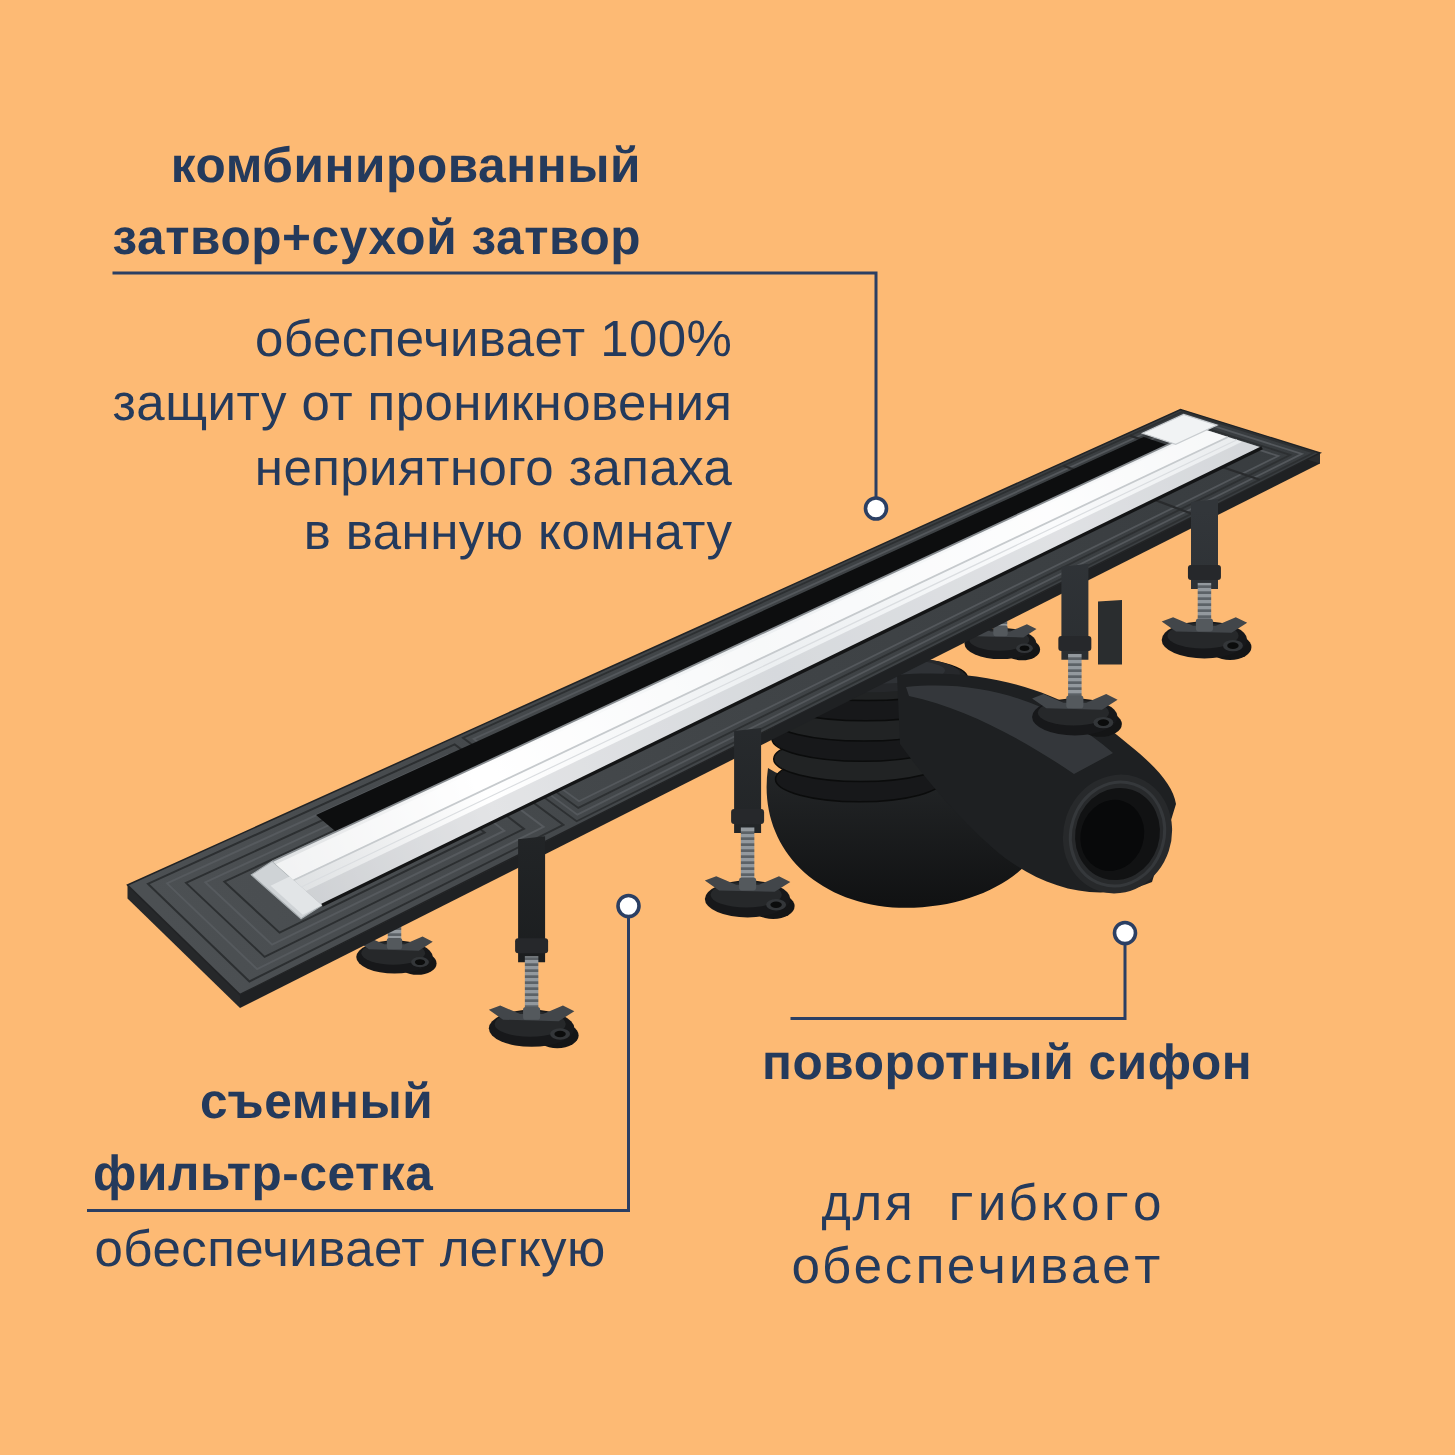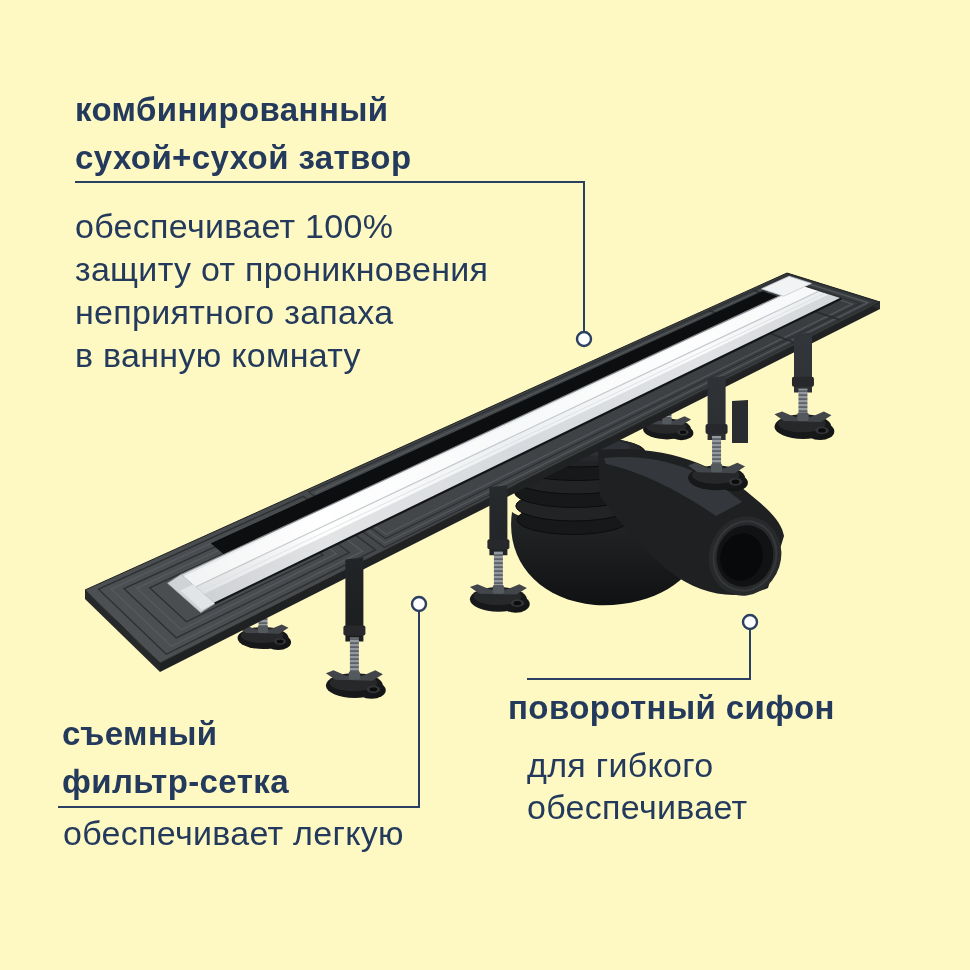--- a/index.html
+++ b/index.html
@@ -1,17 +1,17 @@
 <!DOCTYPE html>
 <html><head>
 <meta charset="utf-8">
 <style>
   html,body{margin:0;padding:0;background:#ffffff;}
-  .canvas{position:relative;width:970px;height:970px;background:#fef9c3;overflow:hidden;
-          font-family:"Liberation Sans",sans-serif;}
+  .canvas{position:relative;width:970px;height:970px;background:#fdba74;overflow:hidden;
+          font-family:"Liberation Sans",sans-serif;text-align:right;}
   #product-svg{position:absolute;left:0;top:0;width:970px;height:970px;}
   .txt{position:absolute;color:#243a5c;white-space:nowrap;}
   .title{font-weight:700;font-size:33px;line-height:48px;letter-spacing:.4px;}
   .title.single{line-height:36px;}
   .desc{font-weight:400;font-size:34px;line-height:43px;letter-spacing:.3px;}
   .desc.tight{line-height:42px;}
 </style>
 </head>
 <body>
 
@@ -188,38 +188,38 @@
       </g>
       <g>
         <polyline points="527,679 750,679 750,629"></polyline>
         <circle cx="750" cy="622" r="7" fill="#ffffff" stroke-width="2.4"></circle>
       </g>
     </g>
   </svg>
 
   <div class="txt title" style="left:75px;top:86px;">
     <div>комбинированный</div>
-    <div>сухой+сухой затвор</div>
+    <div>затвор+сухой затвор</div>
   </div>
   <div class="txt desc" style="left:75px;top:205px;">
     <div>обеспечивает 100%</div>
     <div>защиту от проникновения</div>
     <div>неприятного запаха</div>
     <div>в ванную комнату</div>
   </div>
 
   <div class="txt title" style="left:62px;top:710px;">
     <div>съемный</div>
     <div>фильтр-сетка</div>
   </div>
   <div class="txt desc" style="left:63px;top:812px;">
     <div>обеспечивает легкую</div>
   </div>
 
   <div class="txt title single" style="left:508px;top:690px;">
     <div>поворотный сифон</div>
   </div>
-  <div class="txt desc tight" style="left:527px;top:744px;">
+  <div class="txt desc tight" style="left:527px;top:784px;font-family:Liberation Mono, monospace;">
     <div>для гибкого</div>
     <div>обеспечивает</div>
   </div>
 
 </div>
 
 </body></html>

